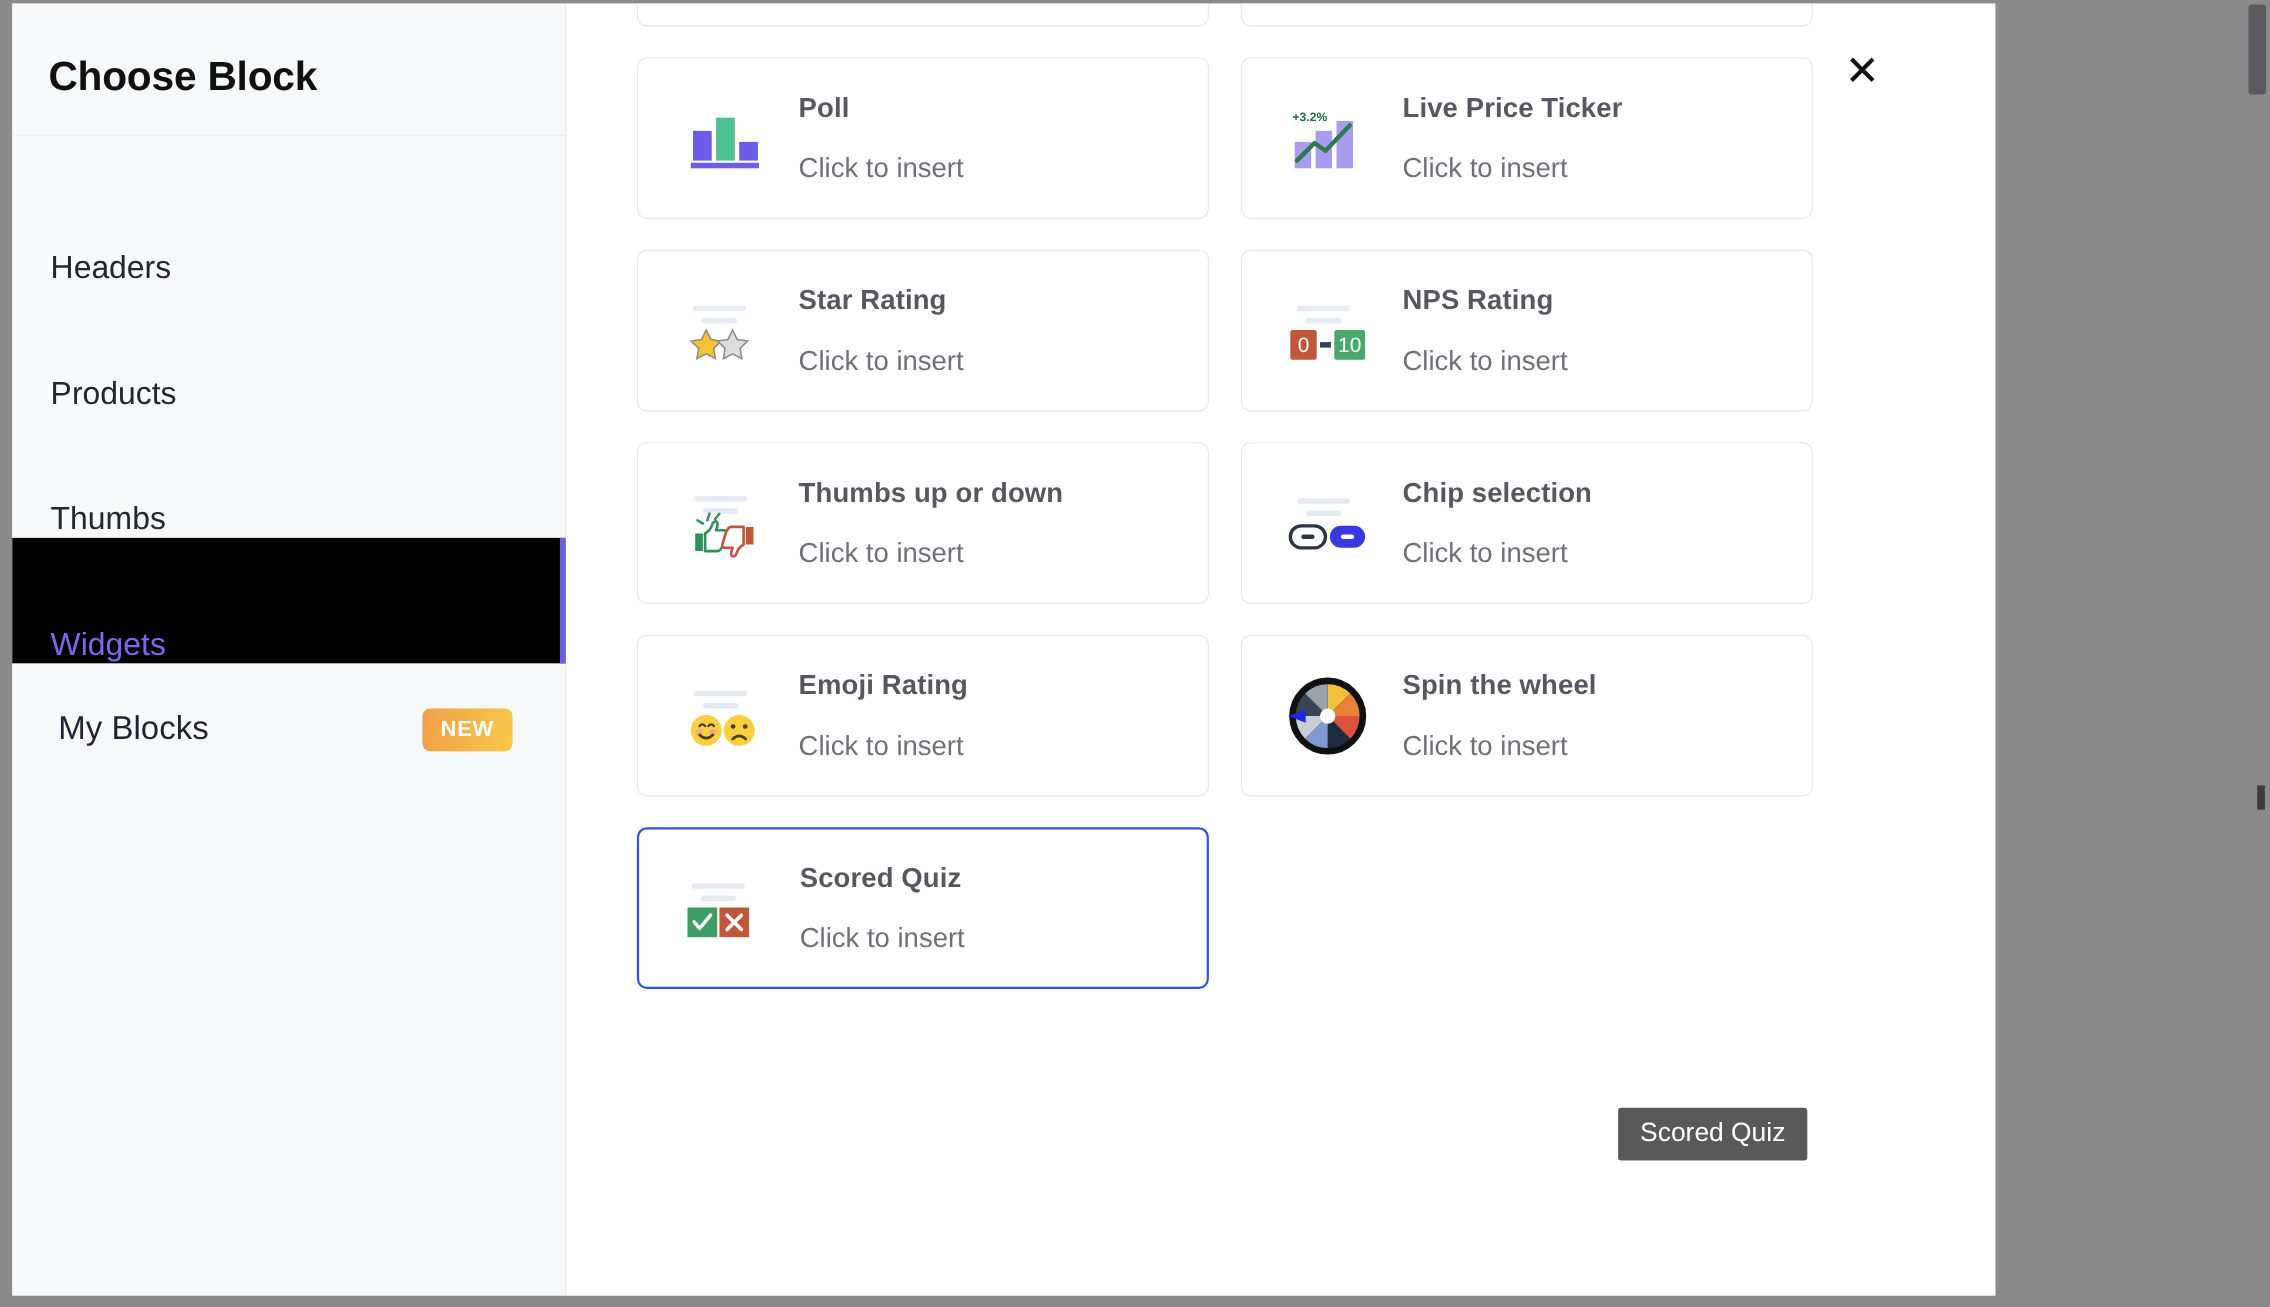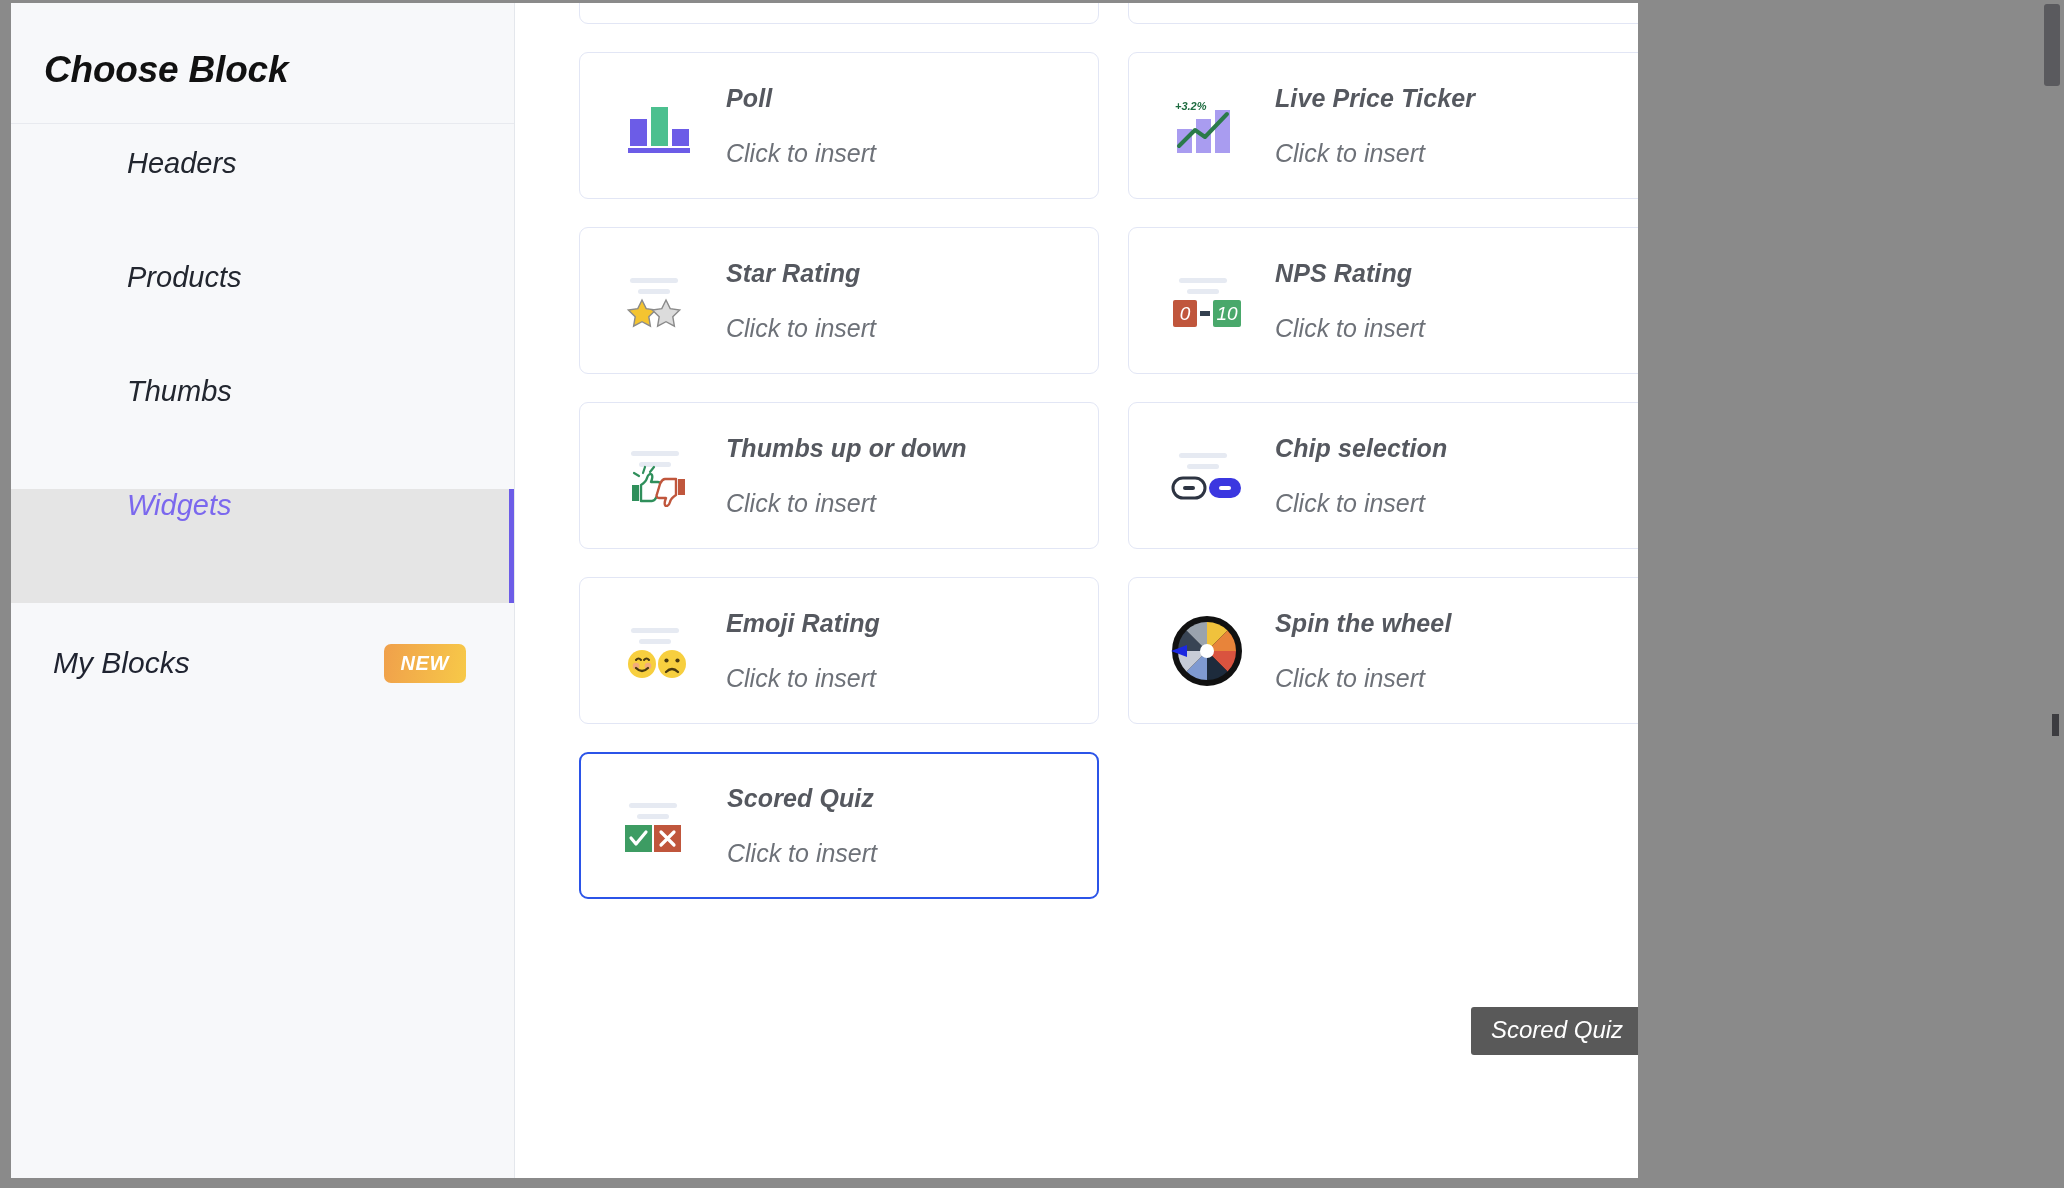--- a/index.html
+++ b/index.html
@@ -17,26 +17,25 @@
     left: 0; top: 0;
     width: 2064px; height: 1188px;
     background: #8a8a8a;
   }
 
   
   .modal {
     position: absolute;
     left: 11px;
     top: 3px;
-    width: 1627px;
+    width: 1803px;
     height: 1175px;
     background: #ffffff;
     display: flex;
     overflow: hidden;
-    font-style: italic;
   }
 
   
   .sidebar {
     width: 504px;
     height: 100%;
     background: #f7f8fa;
     border-right: 1px solid #e4e7ec;
     position: relative;
     flex: 0 0 504px;
@@ -65,30 +64,30 @@
     color: #1f2330;
     padding: 0 0 0 42px;
     height: 66px;
     line-height: 66px;
     font-weight: 400;
   }
 
   .nav-item {
     height: 114px;
     display: flex;
-    align-items: flex-start;
-    padding-left: 116px;
+    align-items: flex-end;
+    padding-left: 35px;
     font-size: 29px;
     color: #22262f;
     position: relative;
     cursor: pointer;
   }
 
   .nav-item.active {
-    background: #e5e5e5;
+    background: #000000;
     color: #7b68ee;
   }
   .nav-item.active::after {
     content: "";
     position: absolute;
     right: 0; top: 0; bottom: 0;
     width: 5px;
     background: #6c5ce7;
   }
 

